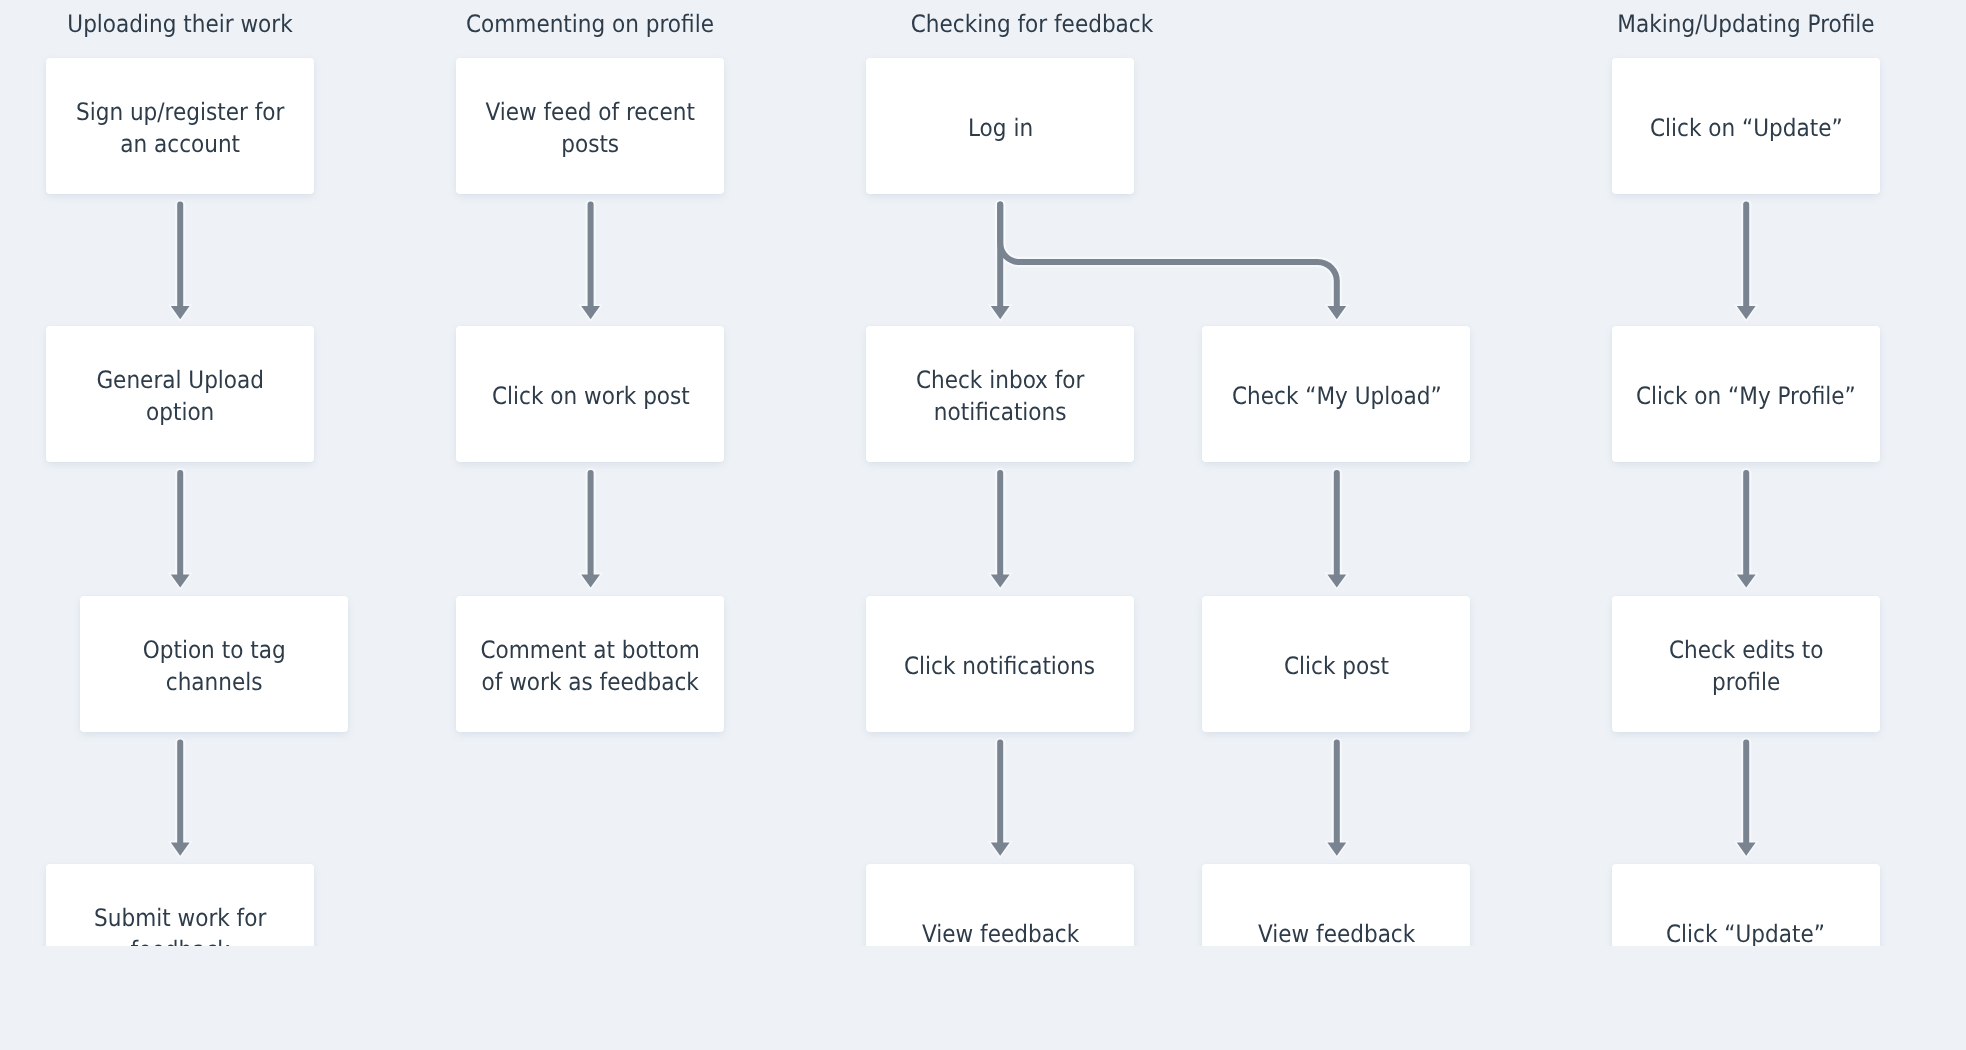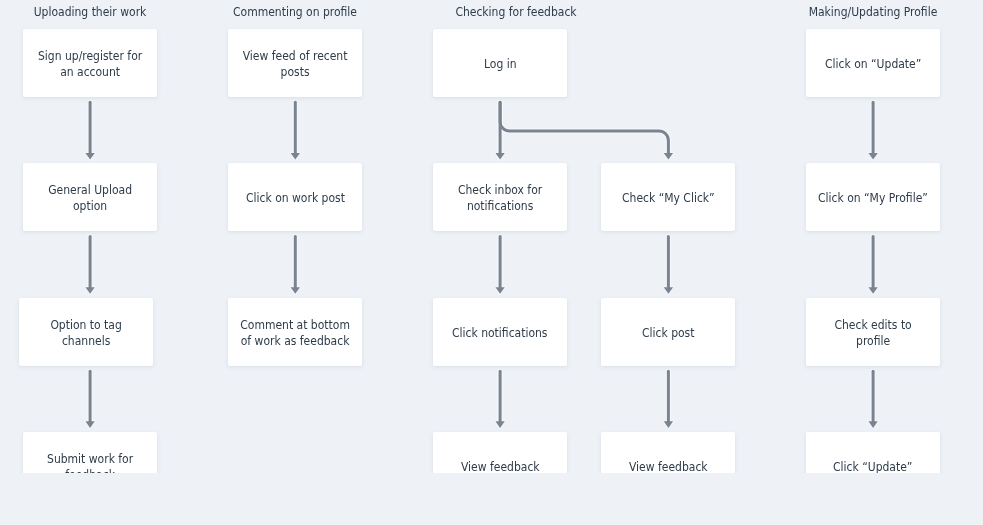--- a/index.html
+++ b/index.html
@@ -167,21 +167,21 @@
     <div class="col-header" style="left:873.1px; top:4px">Making/Updating Profile</div>
   </div>
 
   <div>
     <div class="node" style="left:23px; top:29px">
       <span class="node-label">Sign up/register for an account</span>
     </div>
     <div class="node" style="left:23px; top:163.2px">
       <span class="node-label">General Upload option</span>
     </div>
-    <div class="node" style="left:19px; top:298px">
+    <div class="node" style="left:40px; top:298px">
       <span class="node-label">Option to tag channels</span>
     </div>
     <div class="node" style="left:23px; top:432.2px">
       <span class="node-label">Submit work for feedback</span>
     </div>
     <div class="node" style="left:228.2px; top:29px">
       <span class="node-label">View feed of recent posts</span>
     </div>
     <div class="node" style="left:228.2px; top:163.2px">
       <span class="node-label">Click on work post</span>
@@ -195,21 +195,21 @@
     <div class="node" style="left:433px; top:163.2px">
       <span class="node-label">Check inbox for notifications</span>
     </div>
     <div class="node" style="left:433px; top:298px">
       <span class="node-label">Click notifications</span>
     </div>
     <div class="node" style="left:433px; top:432.2px">
       <span class="node-label">View feedback</span>
     </div>
     <div class="node" style="left:601.3px; top:163.2px">
-      <span class="node-label">Check “My Click”</span>
+      <span class="node-label">Check “My Upload”</span>
     </div>
     <div class="node" style="left:601.3px; top:298px">
       <span class="node-label">Click post</span>
     </div>
     <div class="node" style="left:601.3px; top:432.2px">
       <span class="node-label">View feedback</span>
     </div>
     <div class="node" style="left:806px; top:29px">
       <span class="node-label">Click on “Update”</span>
     </div>

